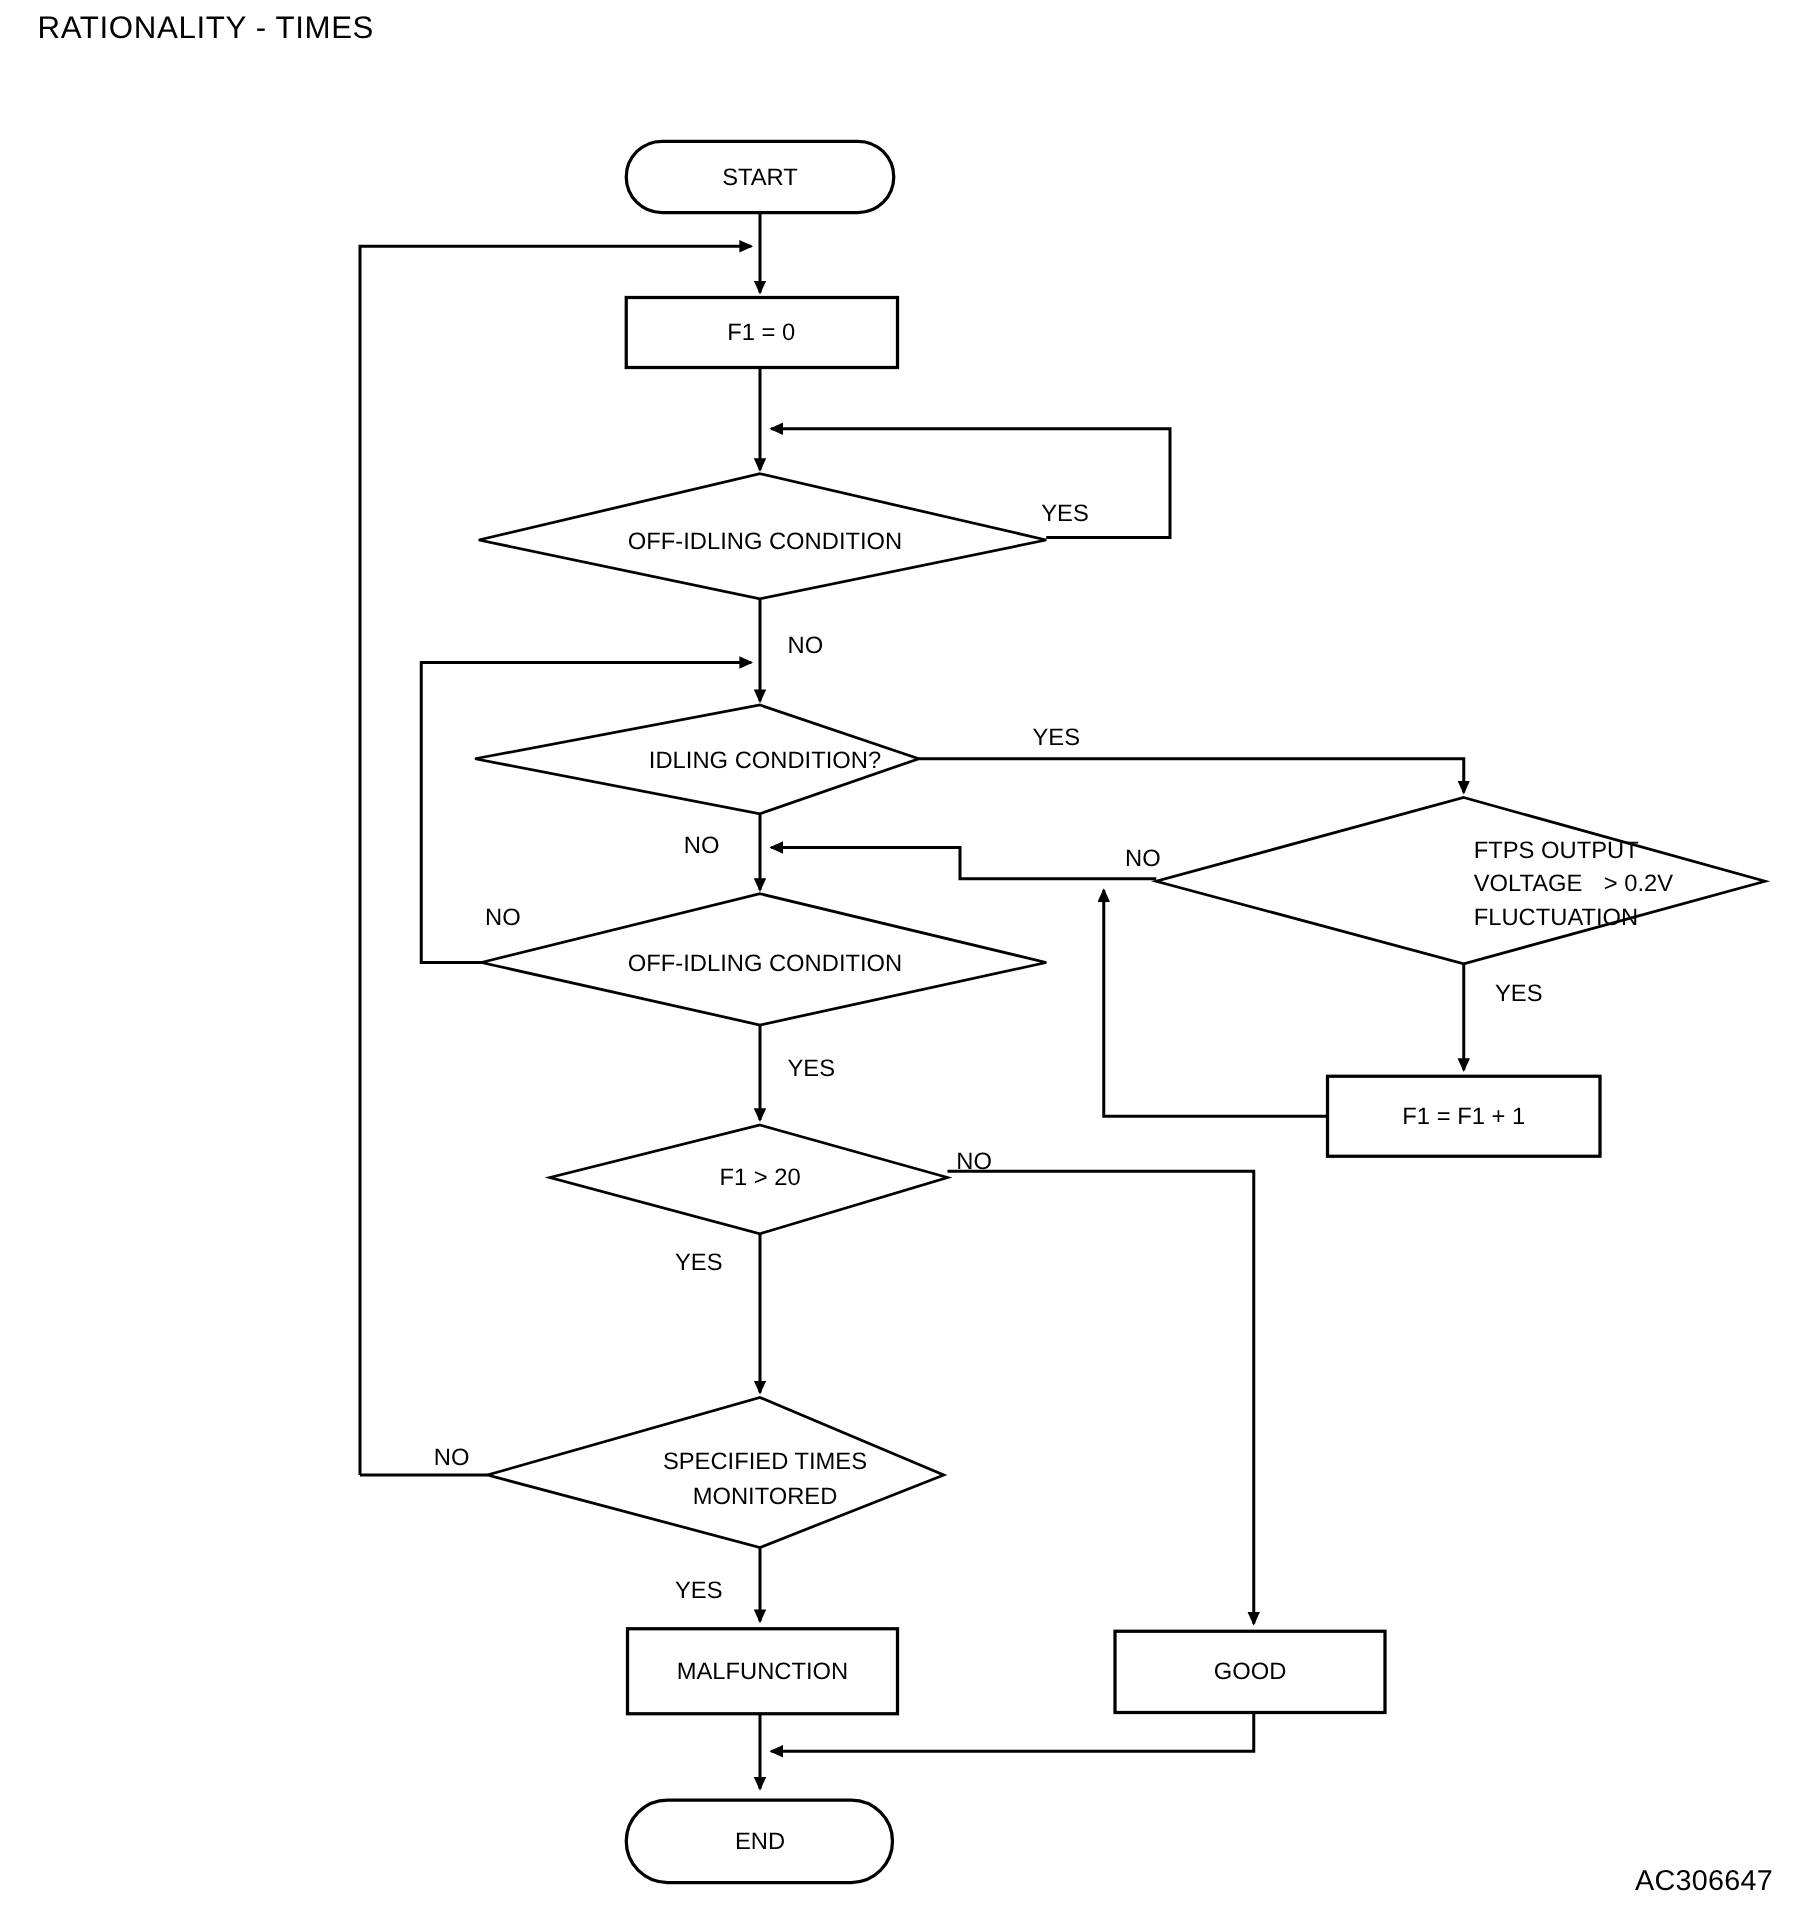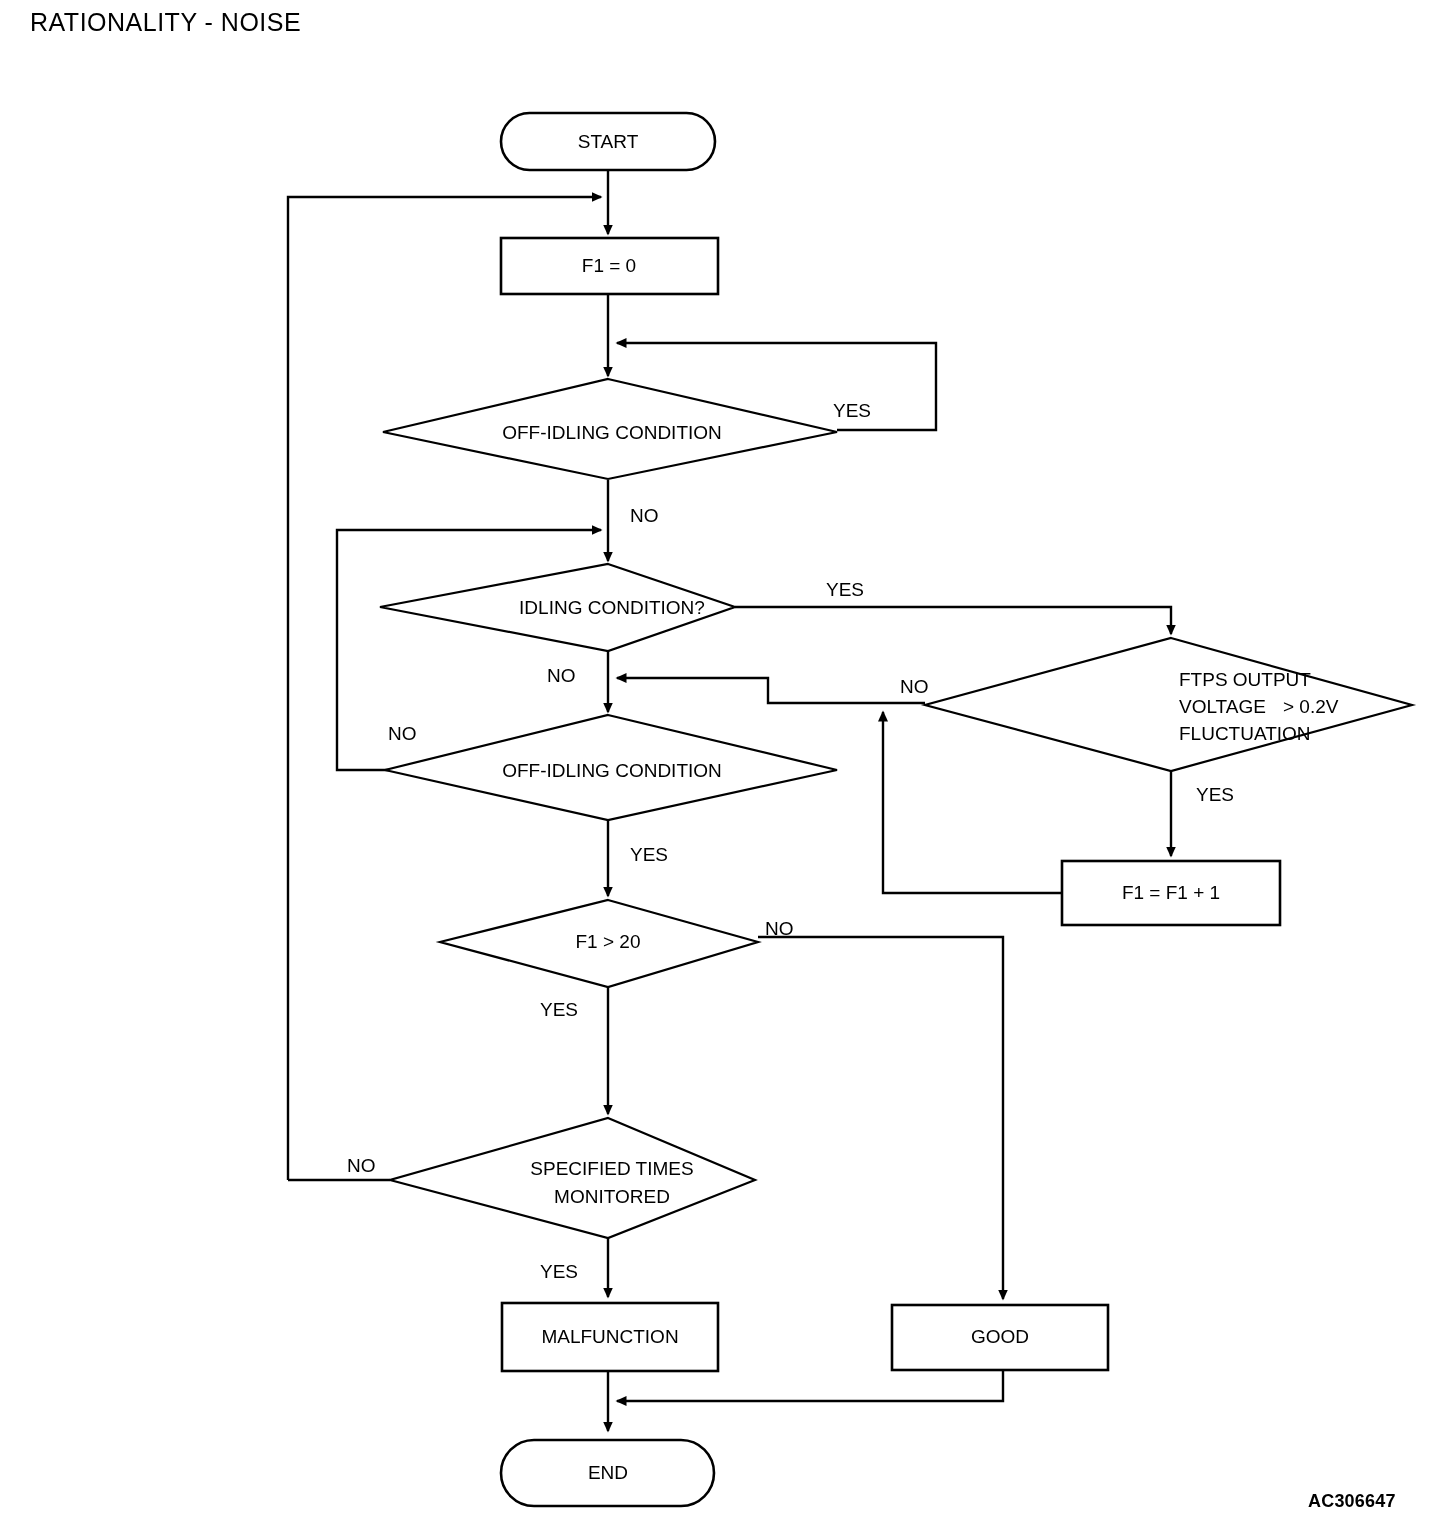--- a/index.html
+++ b/index.html
@@ -1,32 +1,32 @@
 <!DOCTYPE html>
 <html><head>
 <meta charset="utf-8">
 <style>
   html,body{margin:0;padding:0;background:#ffffff;}
   body{font-family:"Liberation Sans",sans-serif;color:#000;}
   #page{position:relative;width:1440px;height:1536px;background:#fff;overflow:hidden;}
   #title{position:absolute;left:30px;top:8px;font-size:25px;letter-spacing:.5px;color:#000;white-space:nowrap;}
-  #ac{position:absolute;left:1308px;top:1491px;font-size:18px;font-weight:bold;letter-spacing:.2px;}
+  #ac{position:absolute;left:1308px;top:1491px;font-size:23px;font-weight:normal;letter-spacing:.2px;}
   svg{position:absolute;left:0;top:0;width:1440px;height:1536px;}
   .shape-text{font-family:"Liberation Sans",sans-serif;font-size:19px;fill:#000;text-anchor:middle;dominant-baseline:middle;}
   .edge-label{font-family:"Liberation Sans",sans-serif;font-size:19px;fill:#000;}
   .ln{stroke:#000;stroke-width:2.4;fill:none;}
   .node{stroke:#000;stroke-width:2.6;fill:#fff;}
   .diamond{stroke:#000;stroke-width:2.2;fill:#fff;}
 </style>
 </head>
 <body>
 
 <div id="page">
 
-  <div id="title">RATIONALITY - NOISE</div>
+  <div id="title">RATIONALITY - TIMES</div>
 
   <svg viewBox="0 0 1440 1536">
     <defs>
       <marker id="ah" markerWidth="12" markerHeight="12" refX="9.5" refY="5" orient="auto" markerUnits="userSpaceOnUse">
         <path d="M0,0 L11,5 L0,10 z" fill="#000"></path>
       </marker>
     </defs>
 
     <path class="ln" d="M608,170 L608,234" marker-end="url(#ah)"></path>
 

